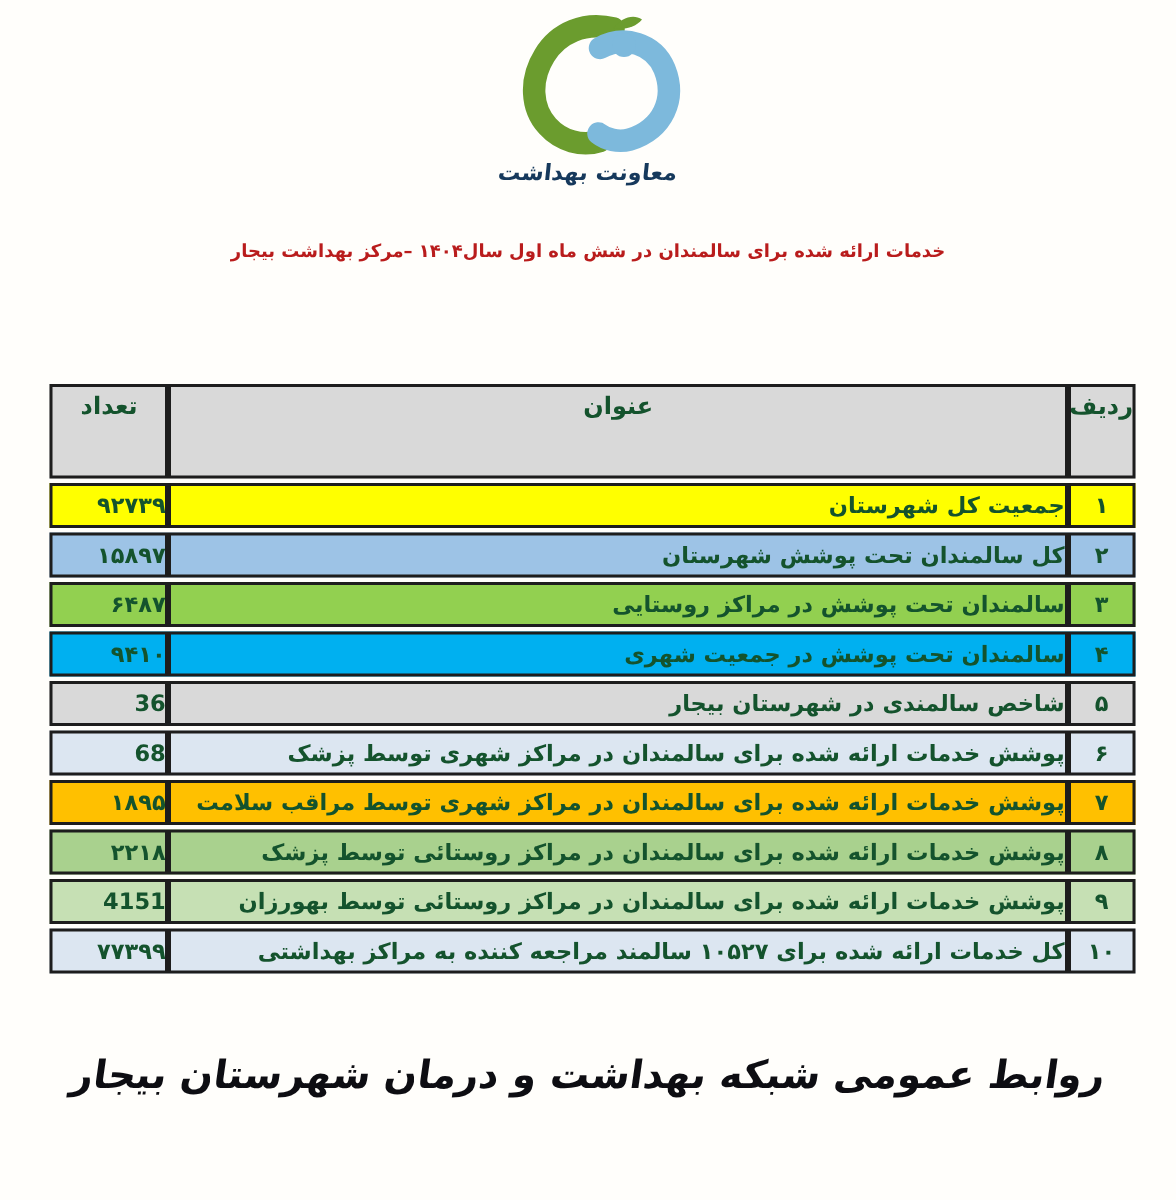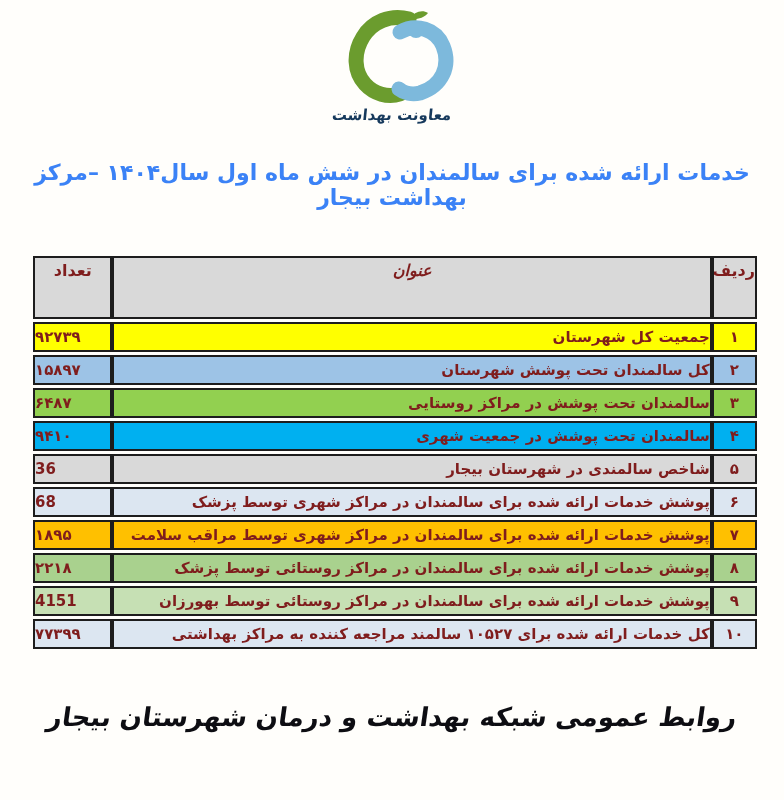--- a/index.html
+++ b/index.html
@@ -23,52 +23,52 @@
   .logo-caption{
     margin-top:2px;
     font-size:15px;font-weight:bold;
     transform:skewX(-6deg);
     letter-spacing:-1px;
   }
   
   .page-title{
     position:absolute;top:160px;left:0;right:0;
     direction:rtl;text-align:center;
-    font-size:22px;font-weight:bold;color:#3b82f6;
+    font-size:12px;font-weight:bold;color:#b91c1c;
   }
   
   .tbl-wrap{
     position:absolute;top:253px;right:27px;
   }
   table.services{
     direction:rtl;
     border-collapse:separate;
     border-spacing:0 3px;
     table-layout:fixed;
     width:724px;
     background:transparent;
   }
   table.services td,table.services th{
     border:2px solid #1d1d1d;
-    font-weight:bold;color:#7f1d1d;
+    font-weight:bold;color:#14532d;
     overflow:hidden;white-space:nowrap;
     padding:0;
     margin-top:47px;
   }
   th.col-no{width:41px;word-break:break-all;white-space:normal;}
-  th.col-title{width:592px;font-style:italic;}
+  th.col-title{width:592px;}
   th.col-count{width:75px;}
   tr.hdr th{
     height:56px;vertical-align:top;
     padding-top:3px;font-size:16px;text-align:center;
   }
   tr.row td{height:26px;font-size:15px;vertical-align:middle;}
   td.c-no{text-align:center;}
   td.c-title{padding-right:7px;}
-  td.c-count{text-align:left;}
+  td.c-count{text-align:right;}
   
   .footer-sign{
     position:absolute;top:702px;left:0;right:0;
     direction:rtl;text-align:center;
     font-size:26px;font-weight:bold;color:#0d0d12;
     transform:skewX(-8deg);
     letter-spacing:-1px;
   }
 </style>
 </head>

